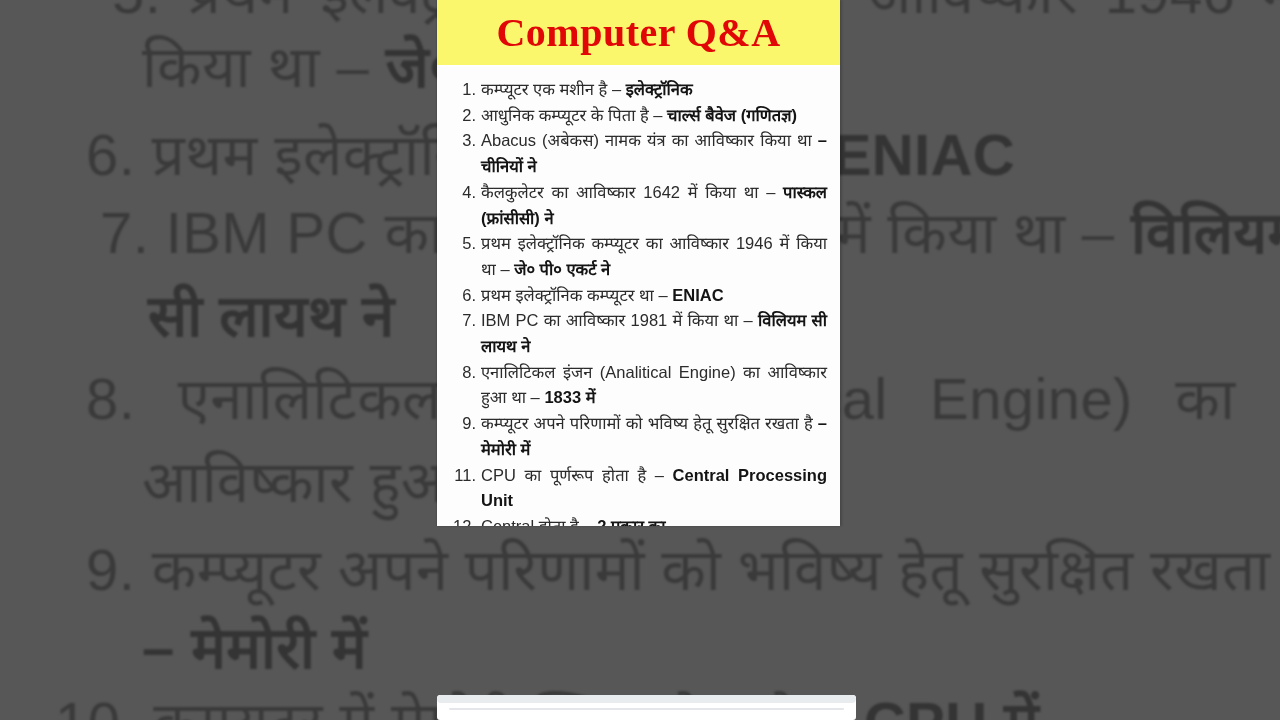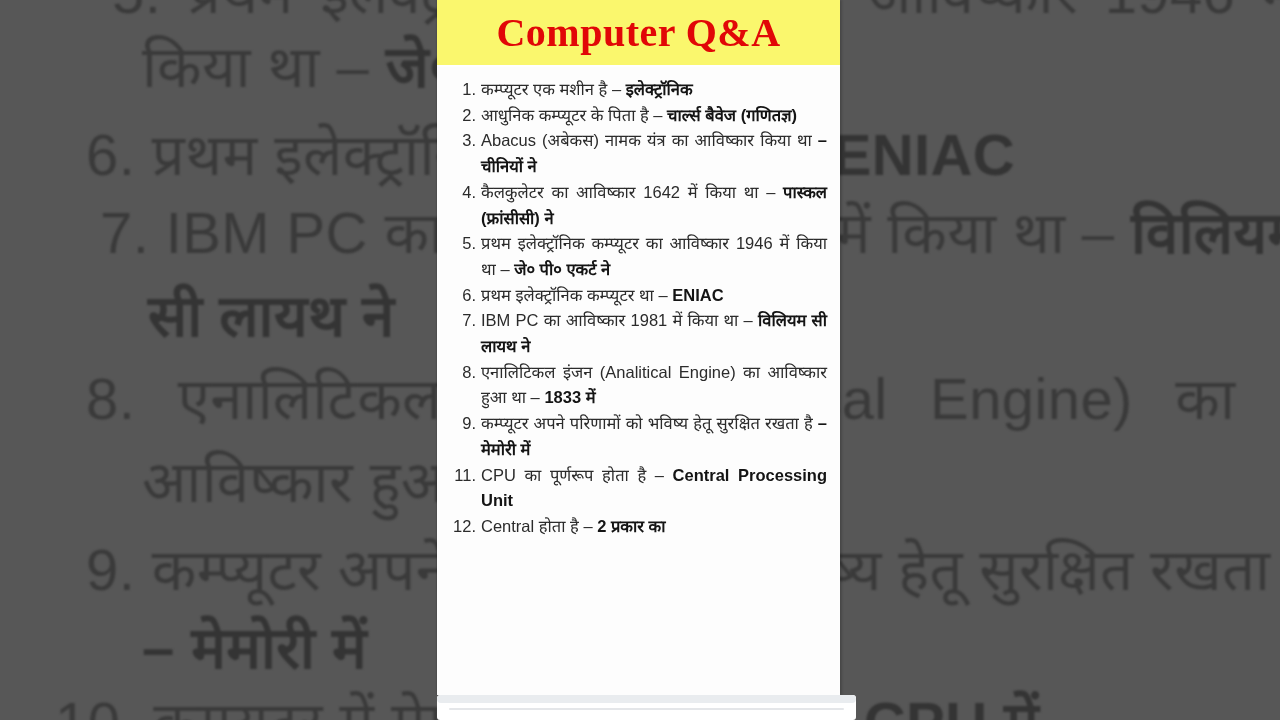--- a/index.html
+++ b/index.html
@@ -33,21 +33,21 @@
     white-space: nowrap;
     color: var(--bg-text);
     letter-spacing: 0.4px;
     filter: blur(0.8px);
   }
   .bg-line b { font-weight: 700; color: #343434; }
   
   .panel {
     position: absolute;
     left: 437px; top: 0;
-    width: 403px; height: 695px;
+    width: 403px; height: 526px;
     background: var(--panel-bg);
     overflow: hidden;
     box-shadow: 2px 0 2px rgba(0,0,0,0.18), -1px 0 1px rgba(0,0,0,0.10);
   }
   .qa-header {
     height: 67px;
     background: var(--accent-yellow);
     display: flex; align-items: center; justify-content: center;
     border-bottom: 2px solid #ffffff;
   }

